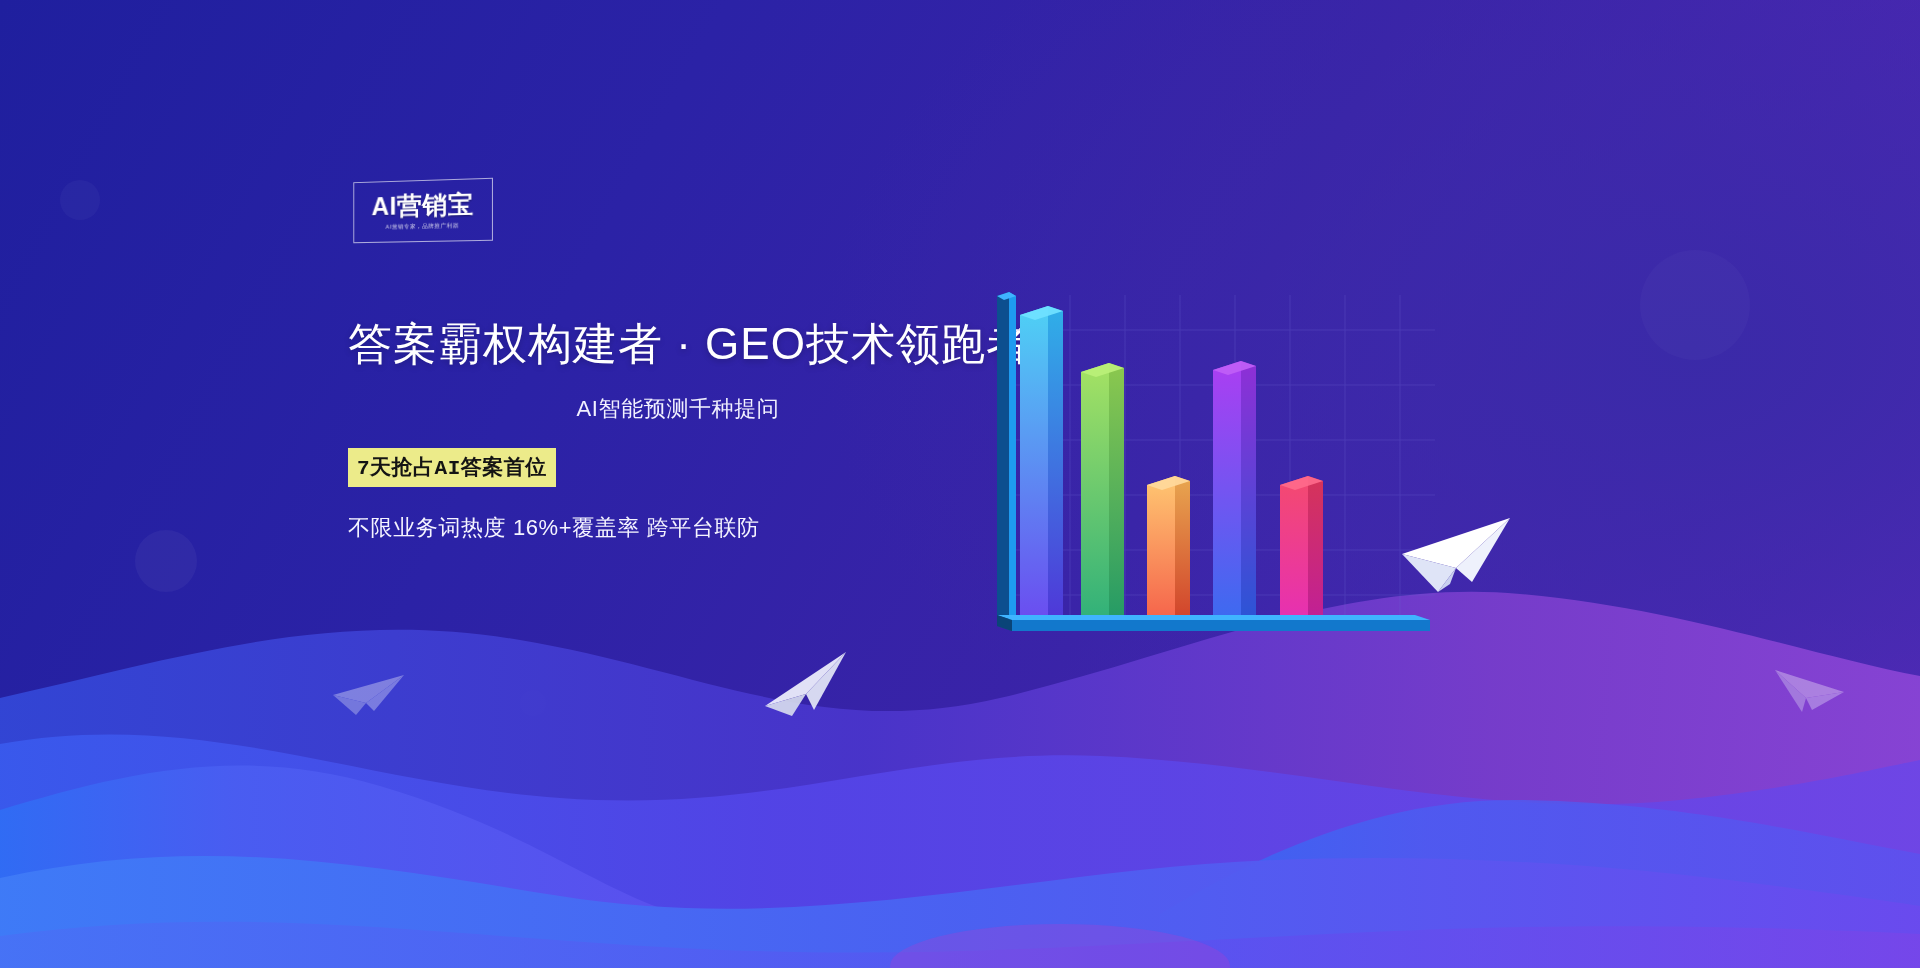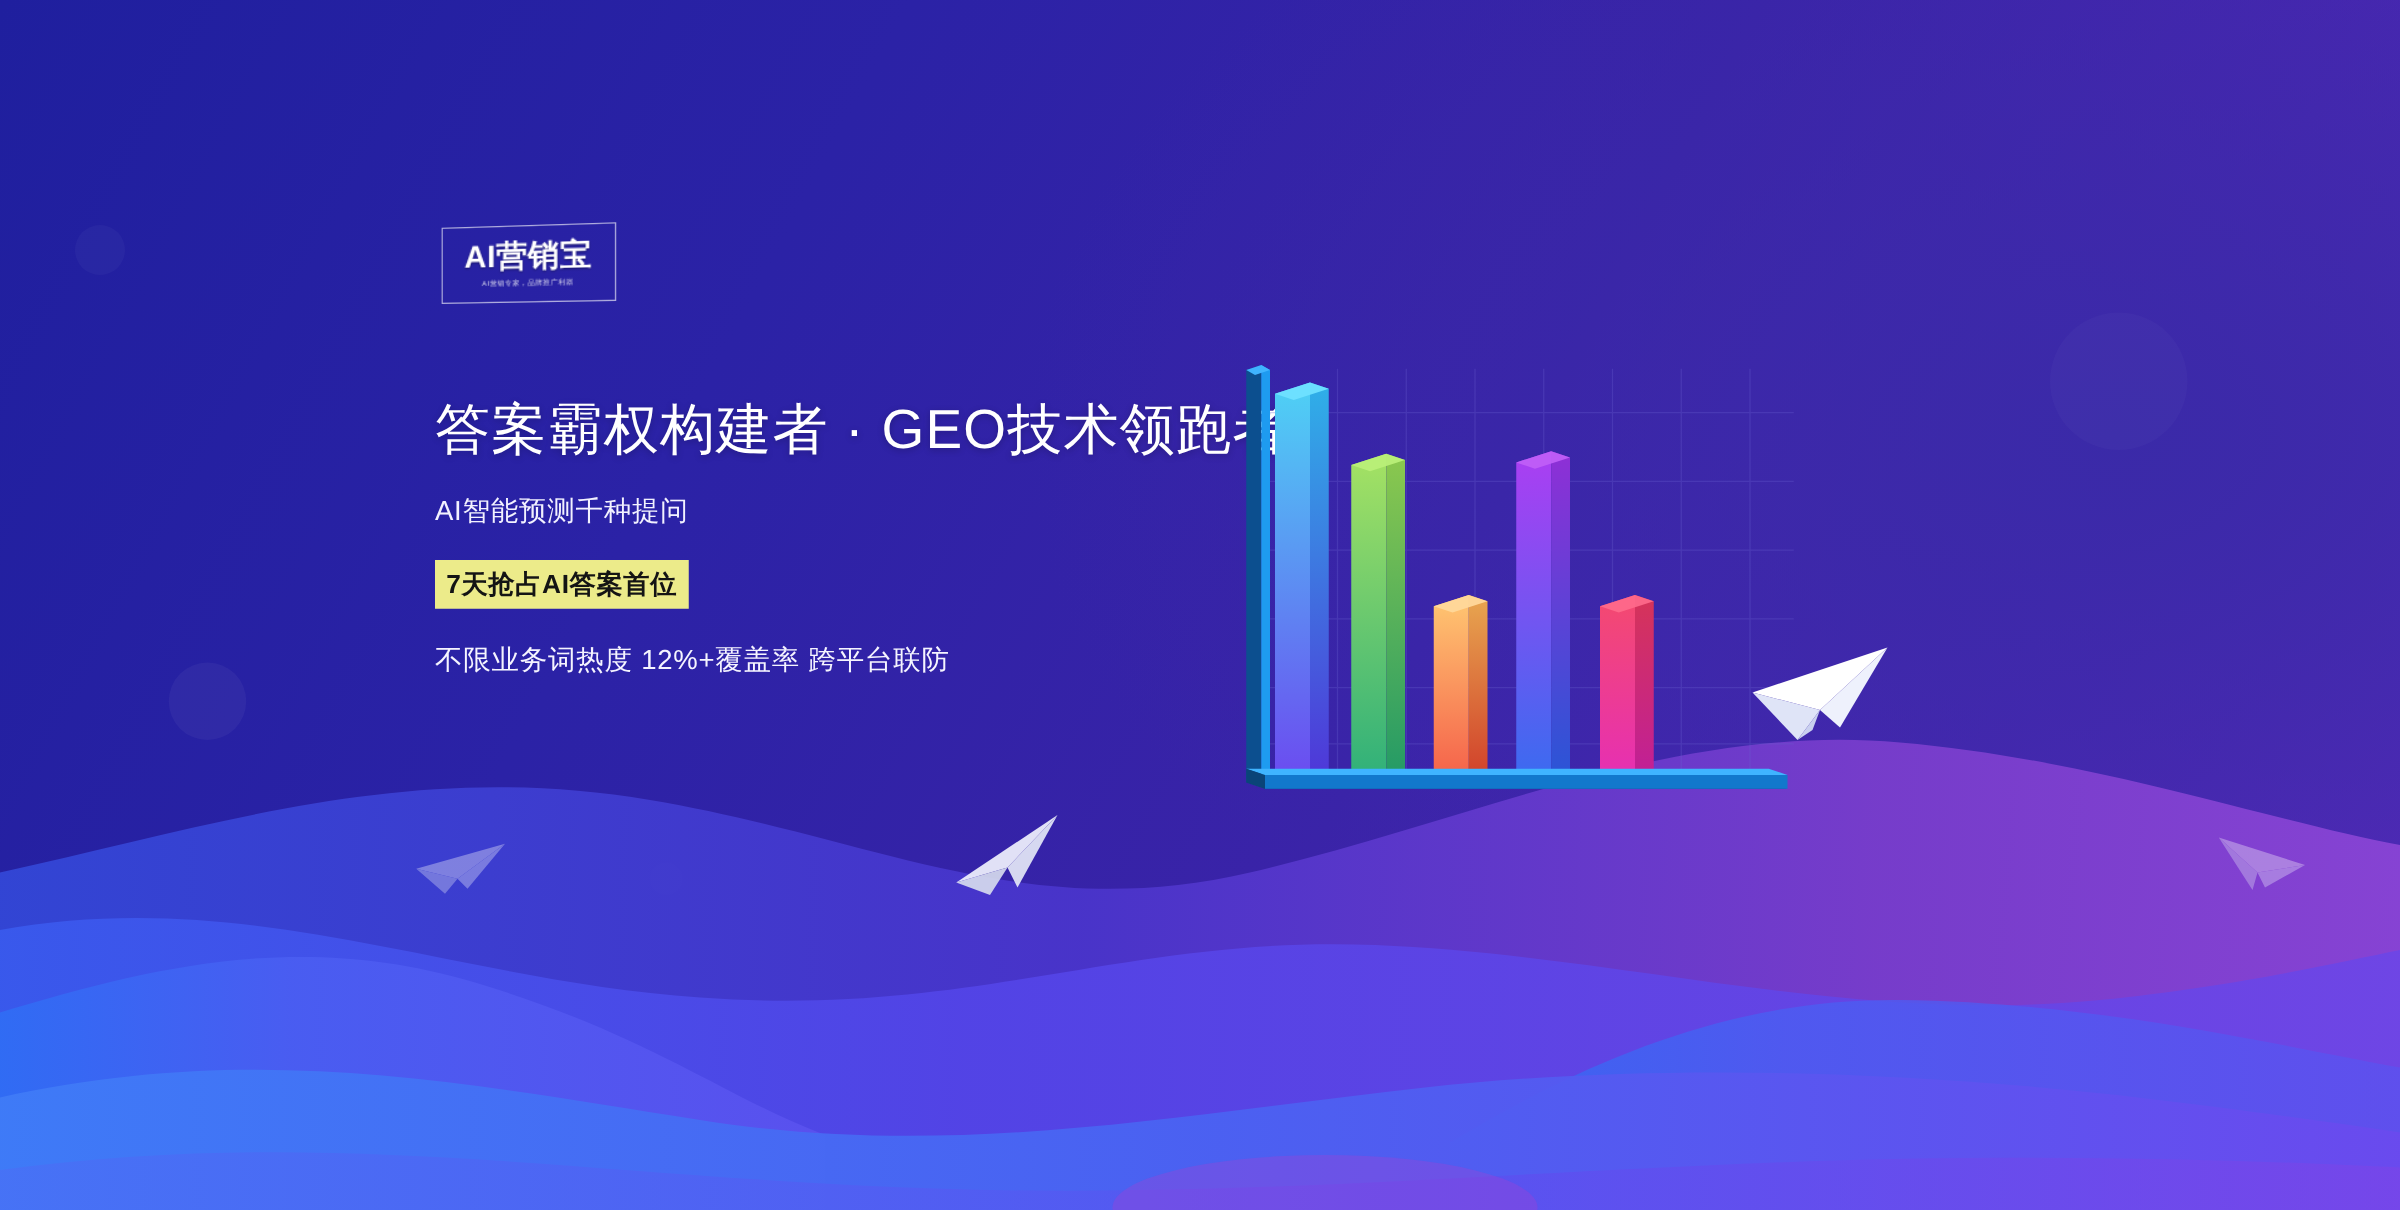--- a/index.html
+++ b/index.html
@@ -62,23 +62,23 @@
     font-size:44px; font-weight:400; color:#ffffff;
     line-height:1.18; letter-spacing:1px; white-space:nowrap;
     text-shadow:0 2px 6px rgba(0,0,0,0.22);
   }
   .sub1 {
     margin-top:22px;
     font-size:22px; color:#f2f1ff; letter-spacing:0.6px;
   }
   .sub2 {
     margin-top:24px;
-    font-size:22px; color:#f2f1ff; letter-spacing:0.6px;
-  }
-  .highlight-row { margin-top:24px; }
+    font-size:22px; color:#f2f1ff; letter-spacing:0.6px;text-align:center;
+  }
+  .highlight-row { margin-top:24px;font-family:Liberation Mono, monospace; }
   .highlight {
     display:inline-block;
     background:#eceb8a;
     color:#141414;
     font-size:21px; font-weight:bold;
     letter-spacing:0.5px;
     padding:5px 9px 6px 9px;
   }
   .sub3 {
     margin-top:26px;
@@ -163,21 +163,21 @@
     <div class="logo-text">AI营销宝</div>
     <div class="logo-sub">AI营销专家，品牌推广利器</div>
   </div>
 
   <div class="copy">
     <h1 class="headline">答案霸权构建者 · GEO技术领跑者</h1>
     <p class="sub2">AI智能预测千种提问</p>
     <div class="highlight-row">
       <span class="highlight">7天抢占AI答案首位</span>
     </div>
-    <p class="sub3">不限业务词热度 12%+覆盖率 跨平台联防</p>
+    <p class="sub3">不限业务词热度 16%+覆盖率 跨平台联防</p>
   </div>
 
   <div class="chart">
     <svg width="470" height="390" viewBox="0 0 470 390">
       <defs>
         <linearGradient id="b1f" x1="0" y1="0" x2="0" y2="1">
           <stop offset="0%" stop-color="#4ed2f5"></stop>
             <stop offset="100%" stop-color="#6b4bf0"></stop>
         </linearGradient>
         <linearGradient id="b1s" x1="0" y1="0" x2="0" y2="1">

